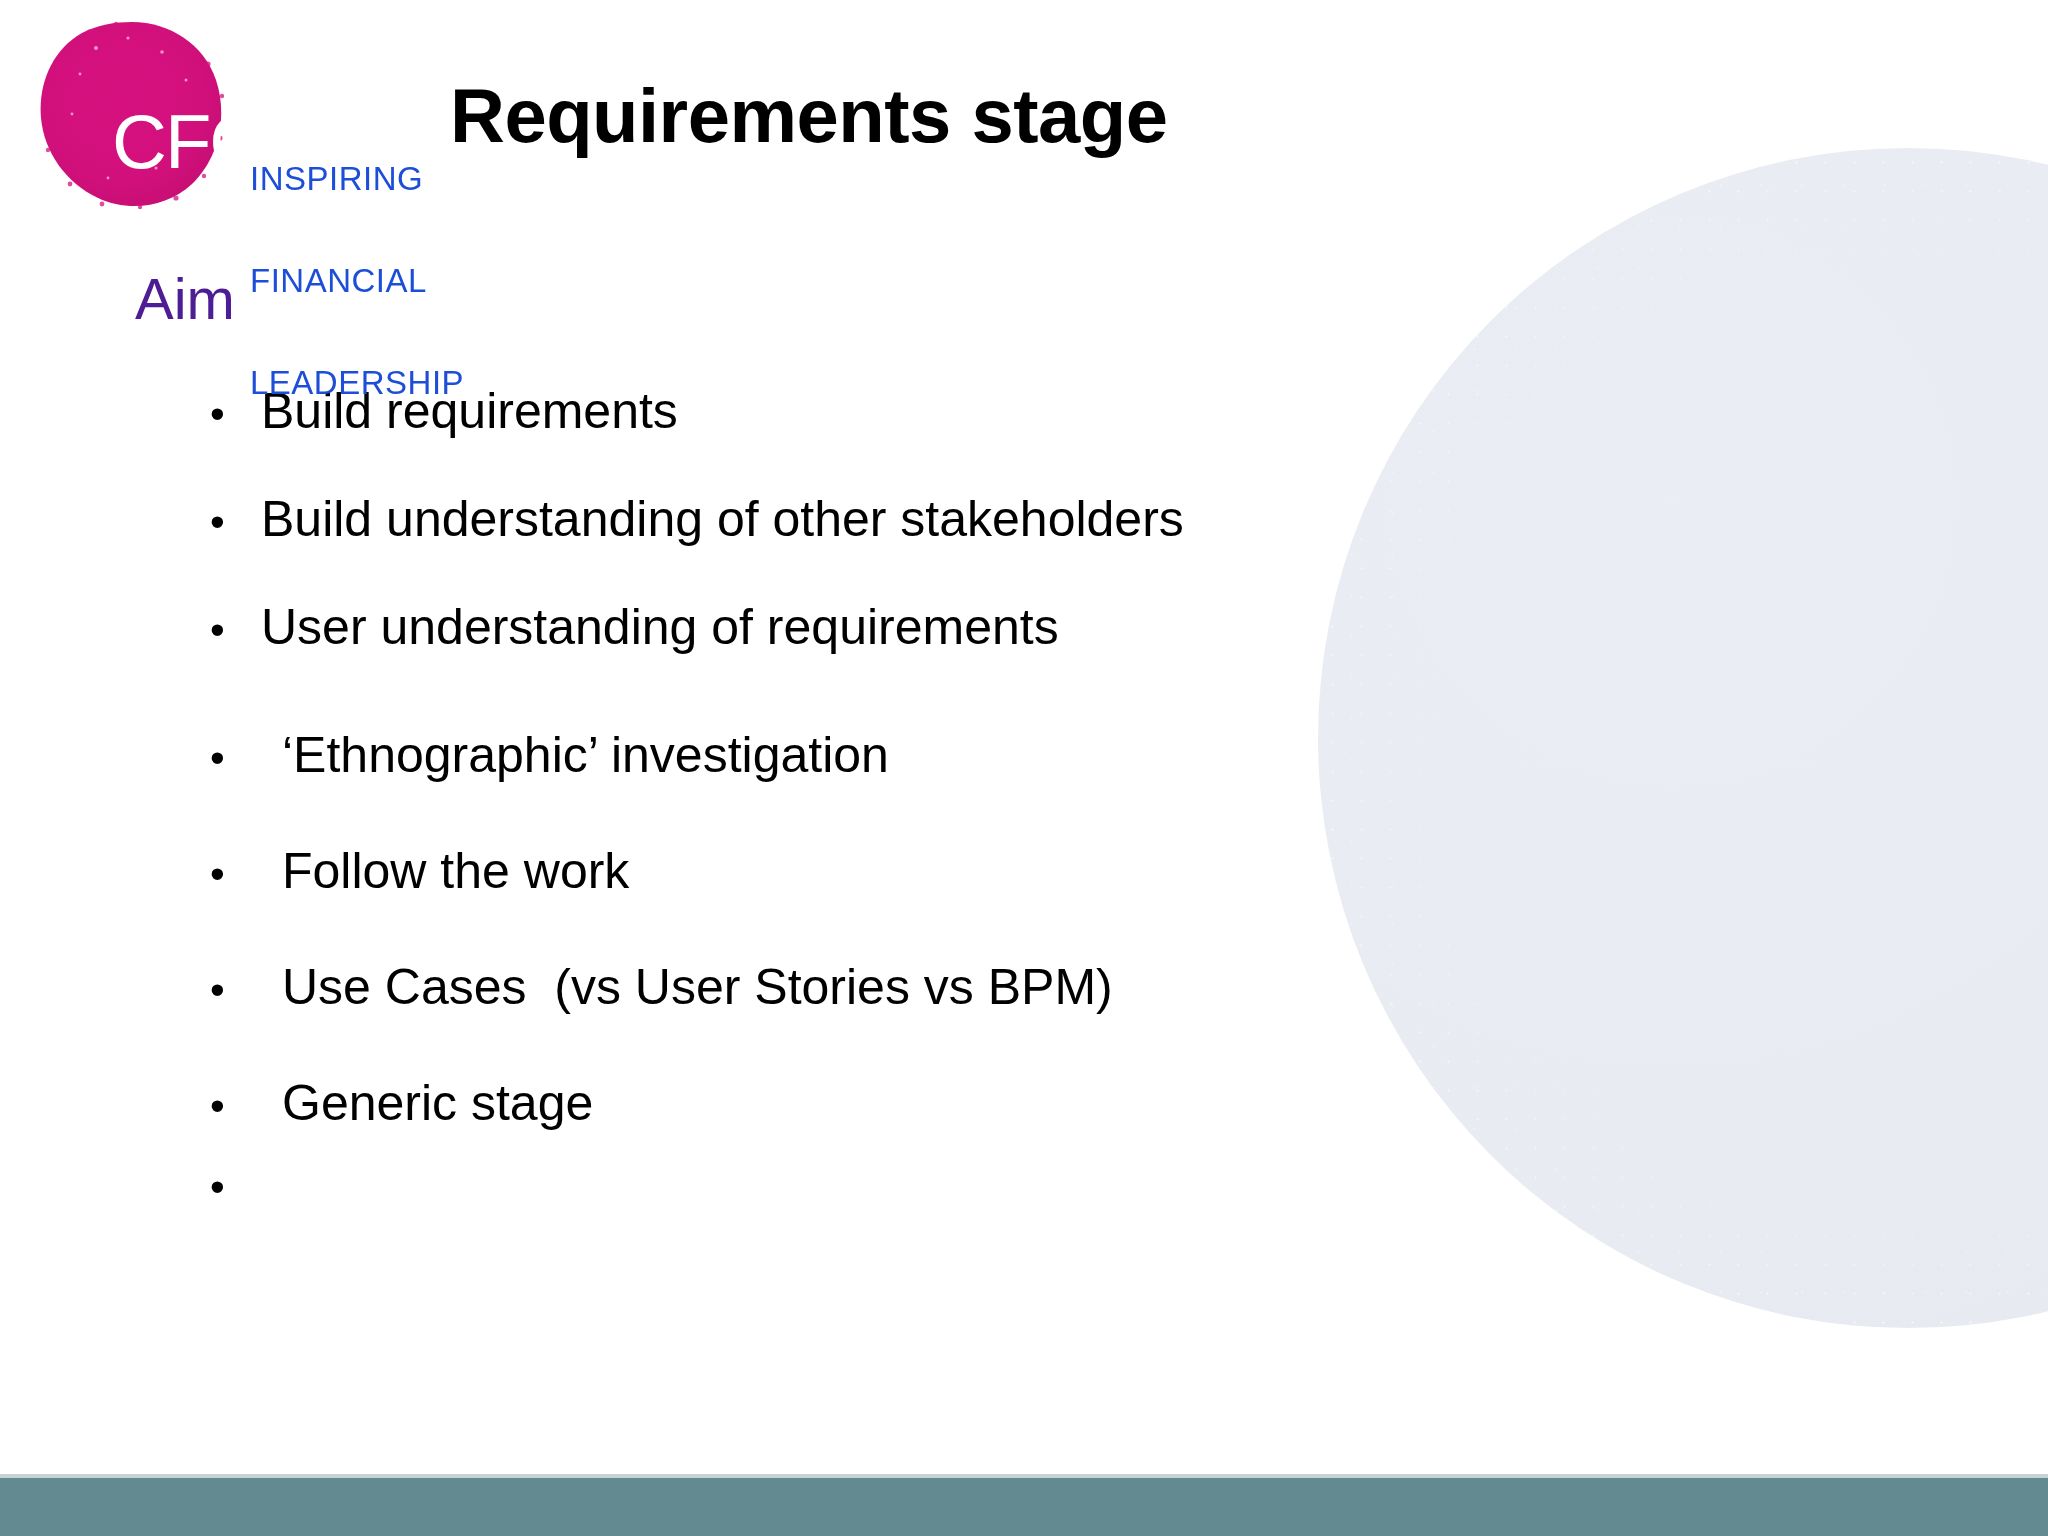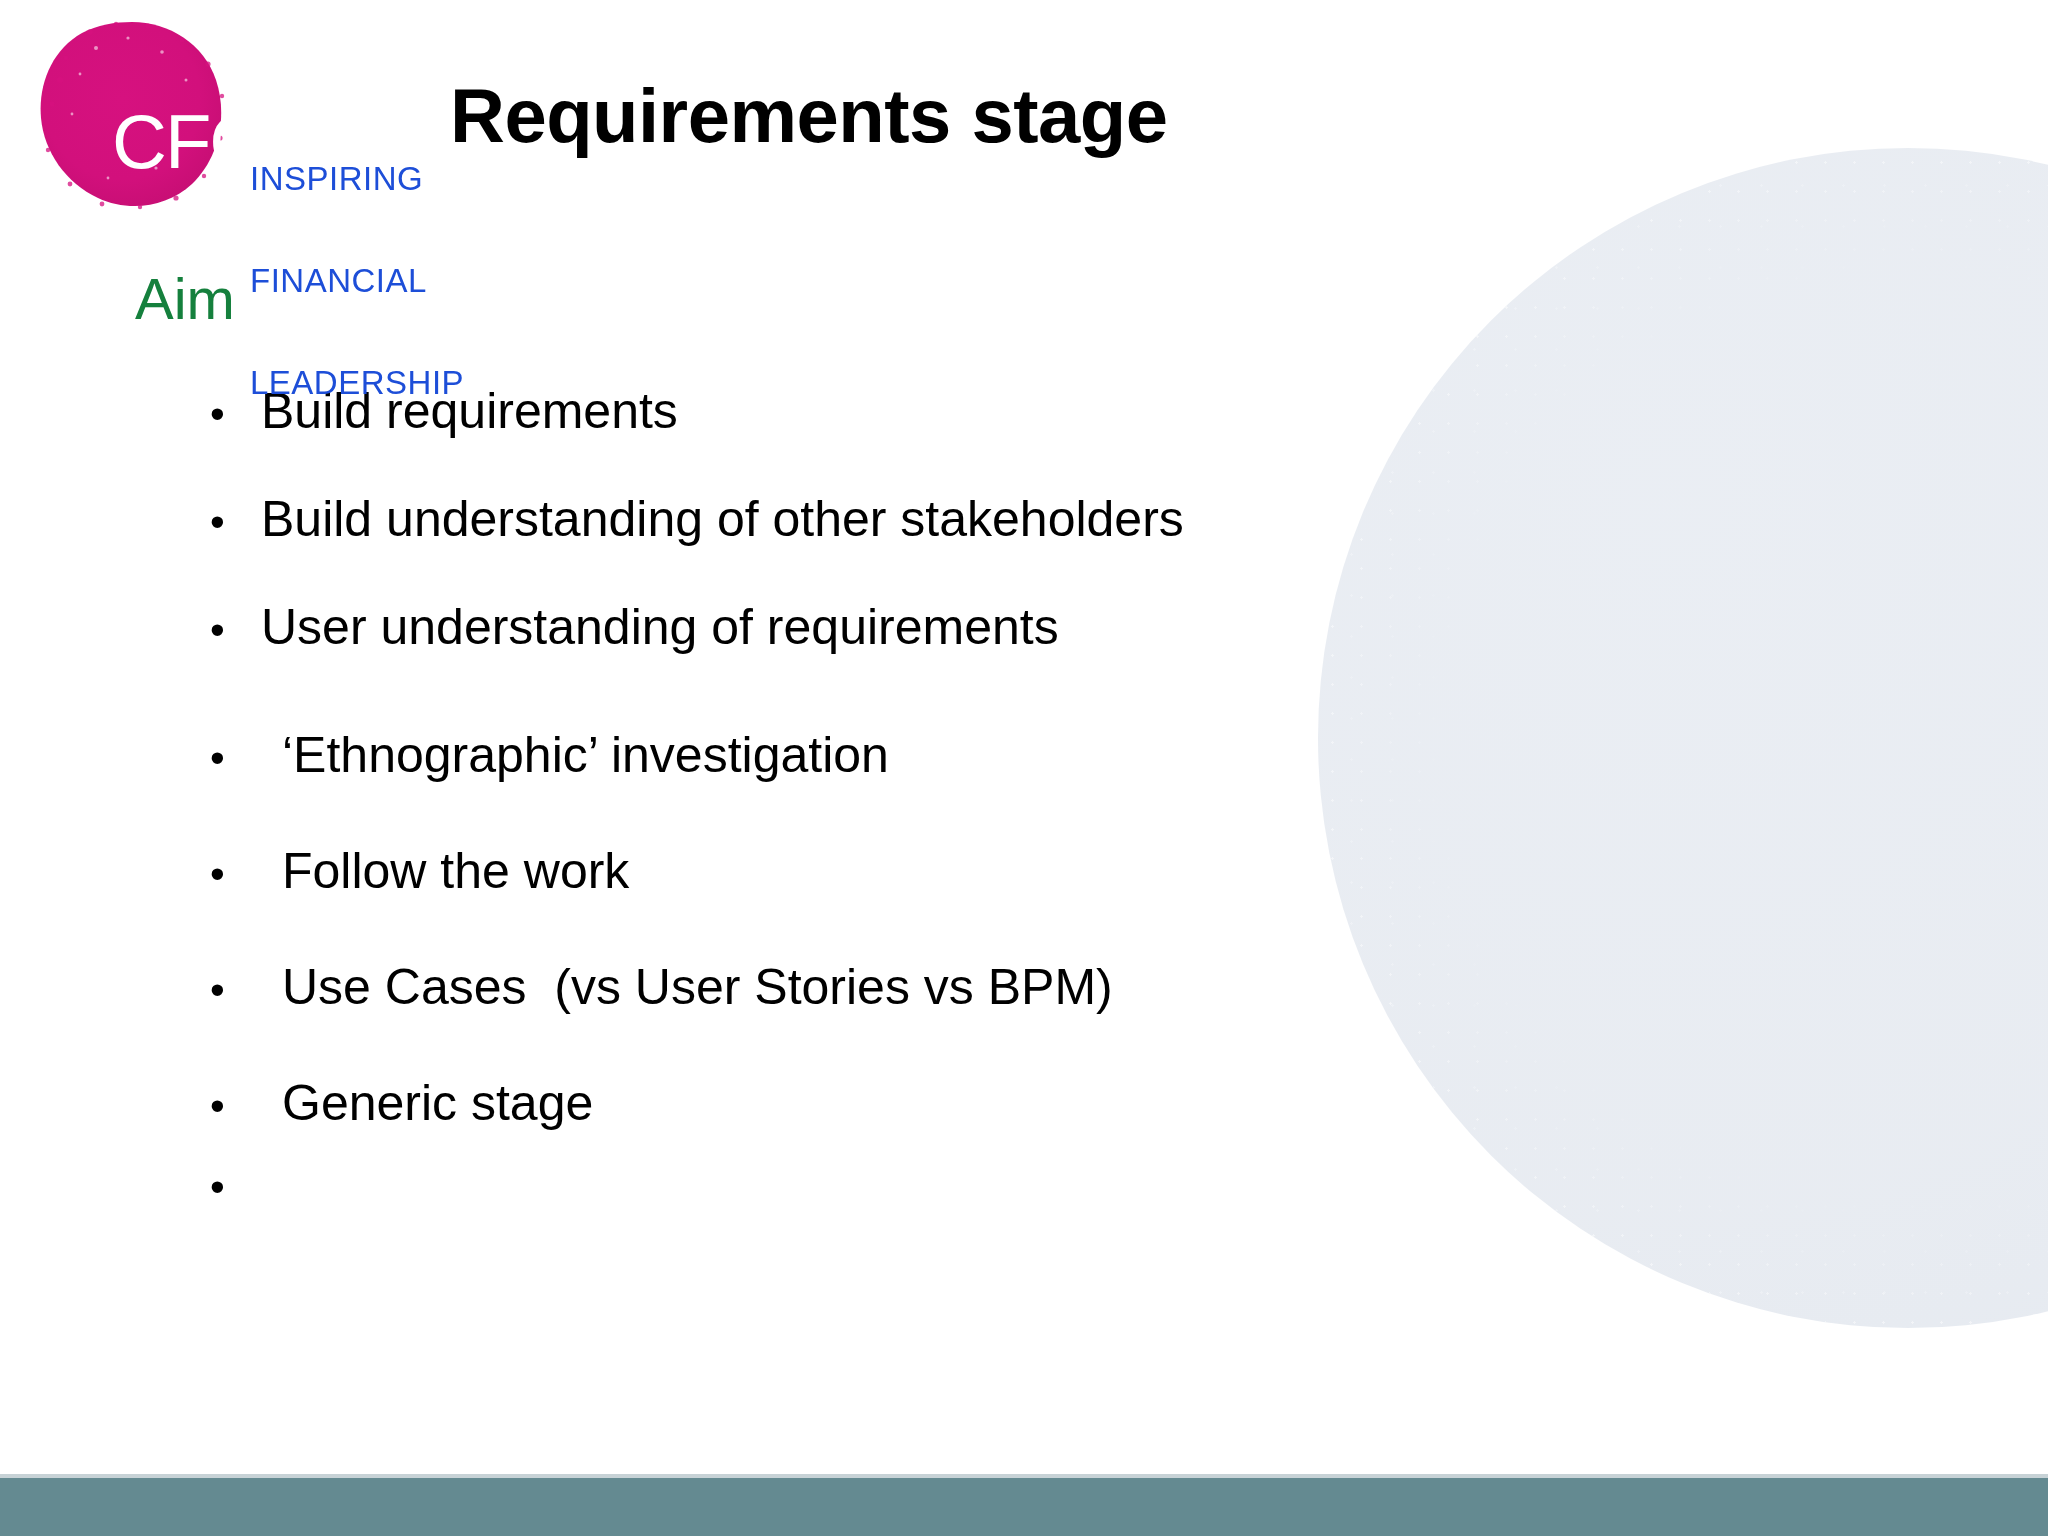--- a/index.html
+++ b/index.html
@@ -104,21 +104,21 @@
   
   .body-area {
     position: absolute;
     left: 0;
     top: 270px;
     width: 1500px;
     z-index: 2;
   }
   .lvl1 {
     font-size: 58px;
-    color: #15803d;
+    color: #4c1d95;
     line-height: 1;
     margin-left: 135px;
     margin-bottom: 12px;
     white-space: nowrap;
   }
   .bullet-row {
     display: flex;
     align-items: baseline;
     font-size: 50px;
     color: #000000;

